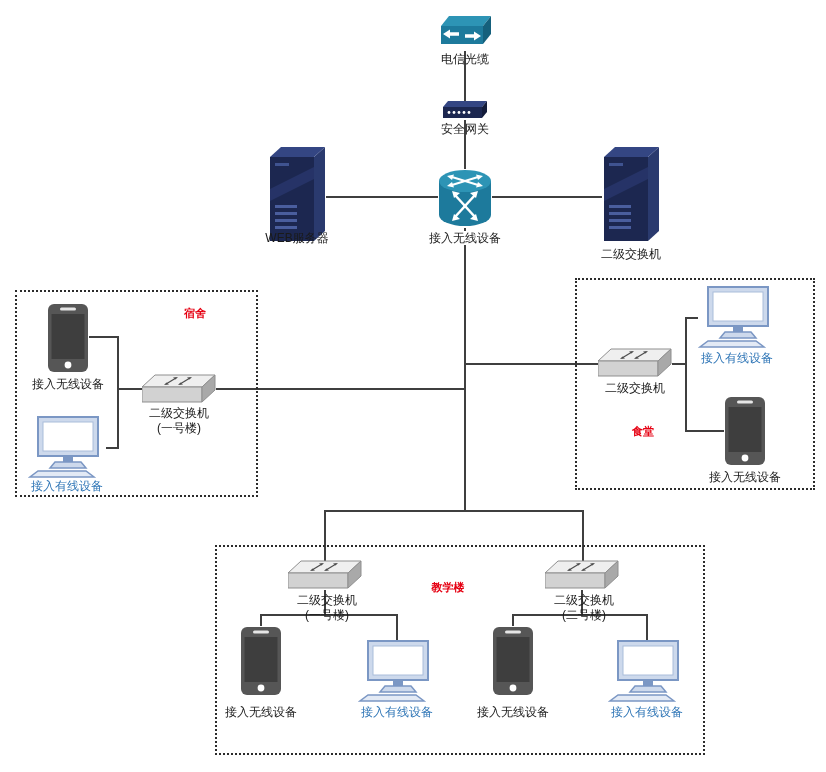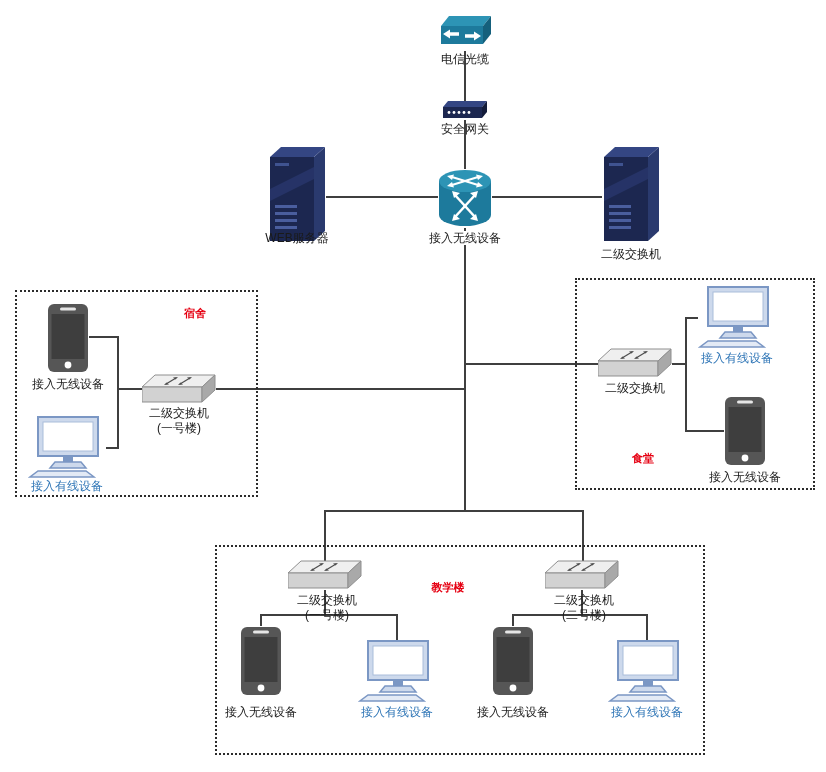--- a/index.html
+++ b/index.html
@@ -177,21 +177,21 @@
   <div class="node-label" style="left:139px;top:406px;width:80px">
     <span class="sub">二级交换机</span>
     <span class="sub">(一号楼)</span>
   </div>
 
   <svg class="node" style="left:28px;top:416px" width="78" height="62" viewBox="0 0 78 62">
       <use href="#icon-desktop"></use>
     </svg>
   <div class="node-label wired" style="left:17px;top:479px;width:100px">接入有线设备</div>
 
-  <div class="zone-title" style="left:608px;top:451px;width:70px">食堂</div>
+  <div class="zone-title" style="left:608px;top:424px;width:70px">食堂</div>
 
   <svg class="node" style="left:698px;top:286px" width="78" height="62" viewBox="0 0 78 62">
       <use href="#icon-desktop"></use>
     </svg>
   <div class="node-label wired" style="left:687px;top:351px;width:100px">接入有线设备</div>
 
   <svg class="node" style="left:598px;top:348px" width="74" height="30" viewBox="0 0 74 30">
       <use href="#icon-switch"></use>
     </svg>
   <div class="node-label" style="left:585px;top:381px;width:100px">二级交换机</div>

